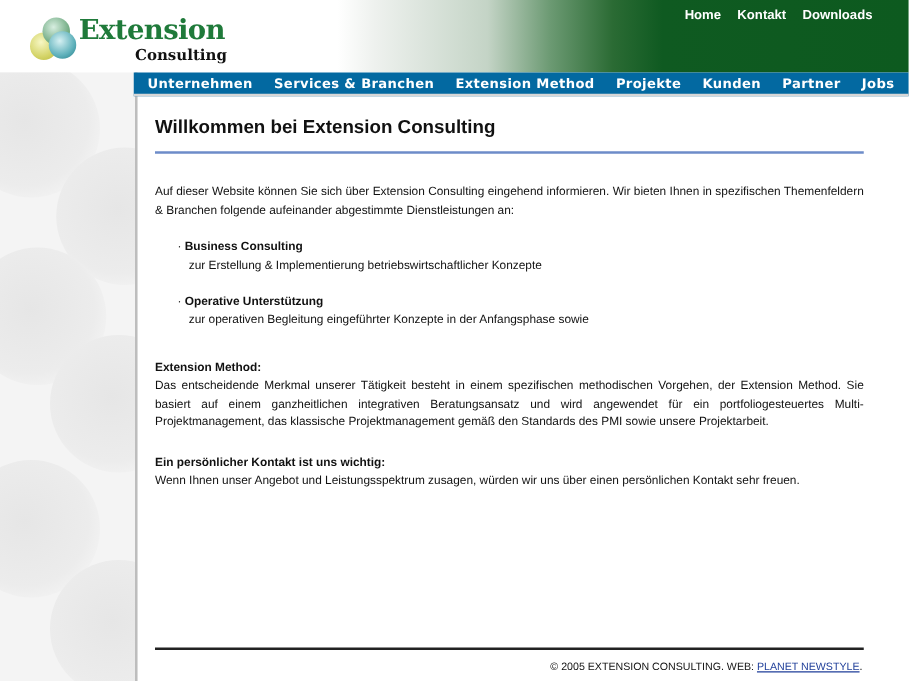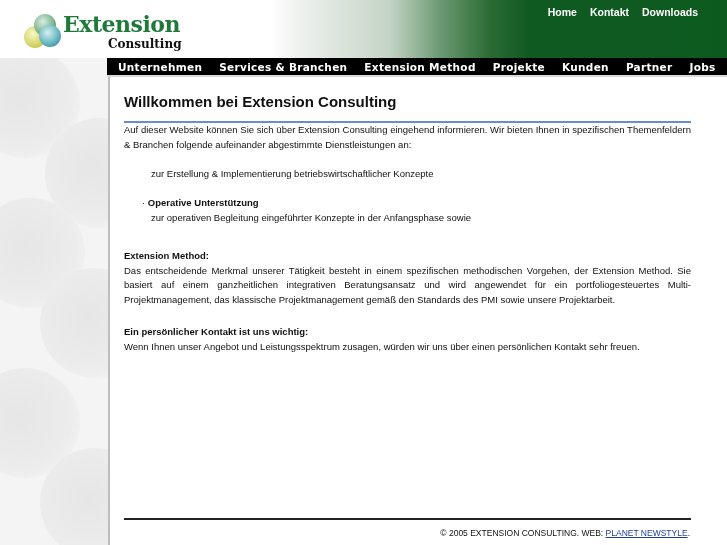--- a/index.html
+++ b/index.html
@@ -14,37 +14,37 @@
     .logo .b1 { left: 0; top: 14px; width: 22px; height: 22px; background: radial-gradient(circle at 40% 35%, #f7f7c4, #d4d468 60%, #b5b538); }
     .logo .b2 { left: 10px; top: 2px; width: 22px; height: 22px; background: radial-gradient(circle at 40% 35%, #d7eee0, #79b08a 60%, #3d8a55); }
     .logo .b3 { left: 15px; top: 13px; width: 22px; height: 22px; background: radial-gradient(circle at 40% 35%, #d5f0f2, #5fb1bb 60%, #217a86); }
     .brand { position: absolute; left: 63px; top: 11px; font-family: "DejaVu Serif", "Liberation Serif", serif; font-weight: bold; font-size: 22px; color: #1f7a3a; letter-spacing: -0.5px; }
     .brand-sub { position: absolute; left: 108px; top: 37px; font-family: "DejaVu Serif", "Liberation Serif", serif; font-weight: bold; font-size: 12px; color: #111; }
 
     .topnav { position: absolute; top: 6px; right: 29px; display: flex; gap: 13px; }
     .topnav a { color: #fff; font-weight: bold; font-size: 10.5px; text-decoration: none; }
 
     
-    .mainnav { position: absolute; left: 107px; top: 58px; width: 620px; height: 19px; background: #000000;
+    .mainnav { position: absolute; left: 107px; top: 58px; width: 620px; height: 19px; background: #0369a1;
       border-bottom: 2px solid #d7d7d7; display: flex; align-items: center; padding-left: 11px; }
     .mainnav a { color: #fff; font-family: "DejaVu Sans", sans-serif; font-weight: bold; font-size: 10.5px;
       text-decoration: none; margin-right: 17px; letter-spacing: 0.3px; white-space: nowrap; }
 
     
     .sidebar { position: absolute; left: 0; top: 58px; width: 110px; height: 487px; overflow: hidden;
       background: #f4f4f4; border-right: 2px solid #bdbdbd; }
     .sidebar .blob { position: absolute; border-radius: 50%; background: radial-gradient(circle at 45% 45%, #e6e6e6, #ececec 60%, #f4f4f4 80%); }
     .sidebar .watermark { position: absolute; left: 100px; font-family: "DejaVu Sans", sans-serif; font-weight: bold;
       font-size: 46px; color: #e4e4e4; transform-origin: 0 0; transform: rotate(-90deg); white-space: nowrap; letter-spacing: 1px; }
 
     
     .content { position: absolute; left: 124px; top: 95px; width: 567px; font-size: 9.5px; line-height: 14.5px; color: #111; }
     .page-title { font-weight: bold; font-size: 15px; height: 20px; color: #111; }
     .title-rule { height: 2px; background: #6d8cc9; margin-top: 6px; }
-    .intro { text-align: justify; }
+    .intro { margin-top: 24px; text-align: justify; }
     .services { margin-top: 15px; padding-left: 18px; }
     .service { margin-bottom: 14.5px; }
     .service .name { font-weight: bold; }
     .service .desc { padding-left: 9px; }
     .section { margin-top: 12px; }
     .section .heading { font-weight: bold; }
     .section .body { text-align: justify; }
     .section2 { margin-top: 18px; }
 
     .foot-rule { position: absolute; left: 124px; top: 518px; width: 567px; height: 2px; background: #222; }
@@ -92,20 +92,21 @@
 </nav>
 
 <main class="content">
   <h1 class="page-title">Willkommen bei Extension Consulting</h1>
   <div class="title-rule"></div>
 
   <p class="intro">Auf dieser Website können Sie sich über Extension Consulting eingehend informieren. Wir bieten Ihnen in spezifischen Themenfeldern &amp; Branchen folgende aufeinander abgestimmte Dienstleistungen an:</p>
 
   <div class="services">
     <div class="service">
+      <div><span>·</span> <span class="name">Business Consulting</span></div>
       <div class="desc">zur Erstellung &amp; Implementierung betriebswirtschaftlicher Konzepte</div>
     </div>
     <div class="service">
       <div><span>·</span> <span class="name">Operative Unterstützung</span></div>
       <div class="desc">zur operativen Begleitung eingeführter Konzepte in der Anfangsphase sowie</div>
     </div>
   </div>
 
   <div class="section" style="margin-top:24px;">
     <div class="heading">Extension Method:</div>

